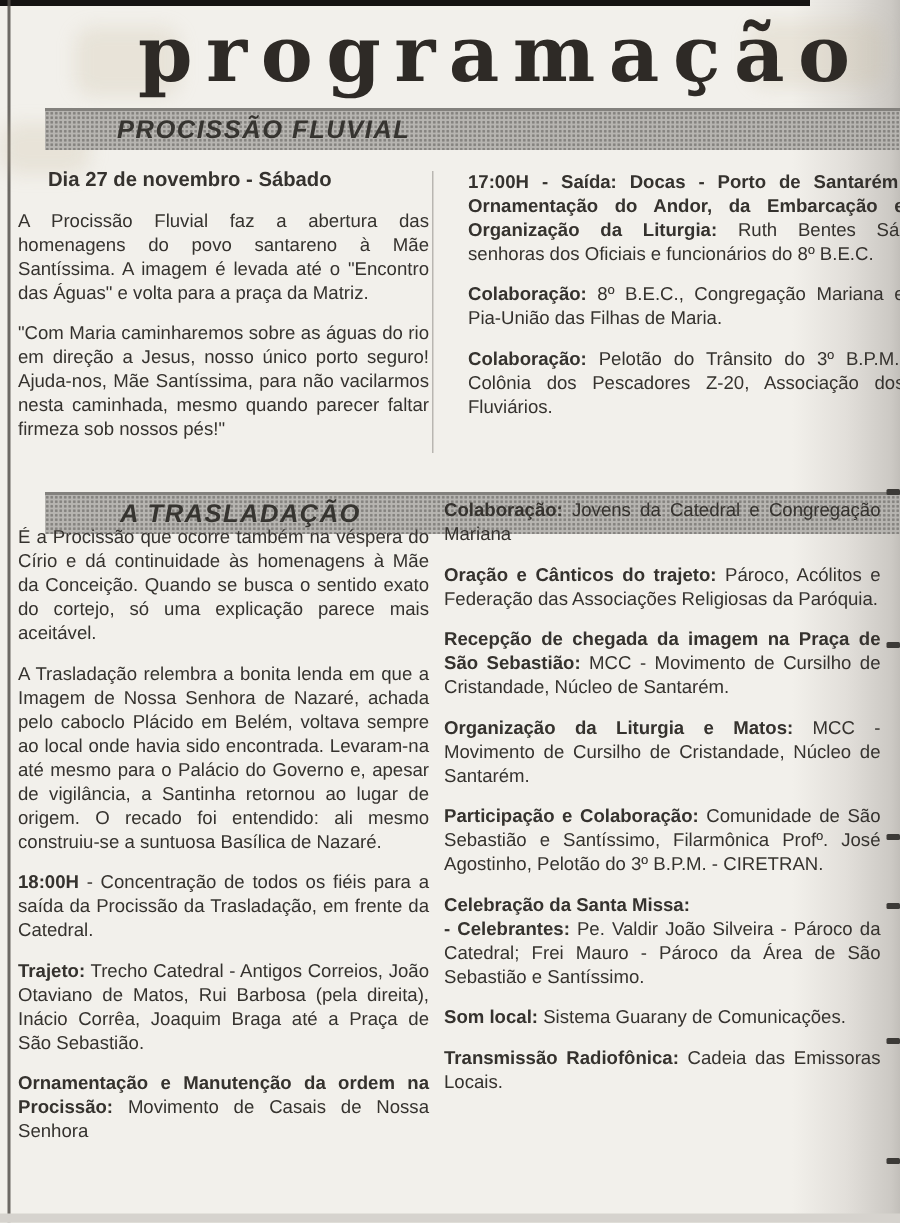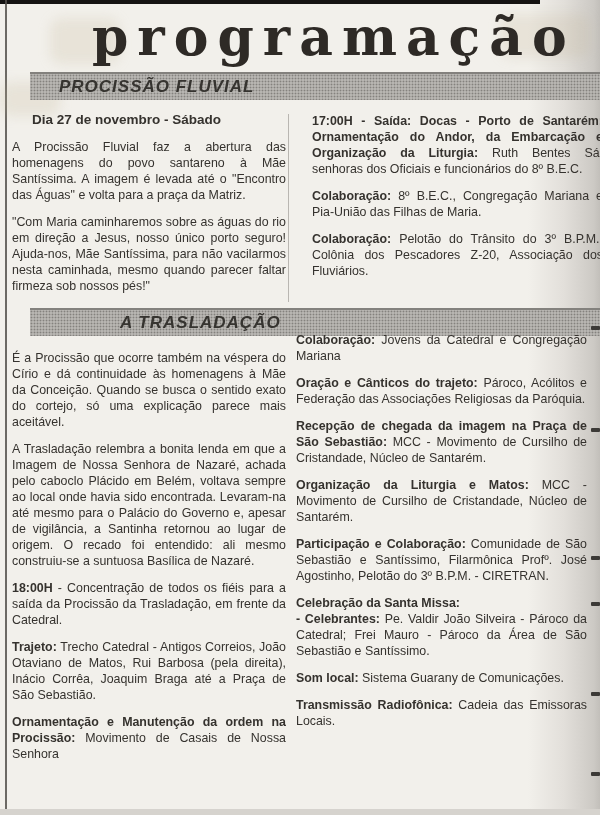--- a/index.html
+++ b/index.html
@@ -36,22 +36,22 @@
     background-size:3px 3px;
     border-top:2px solid #83817d;
     box-sizing:border-box;
   }
   .banner span{
     display:block;
     font-style:italic;font-weight:bold;font-size:17px;letter-spacing:1px;
     line-height:26px;color:#363430;
   }
   .banner1{top:72px;}
-  .banner1 span{padding-left:29px;}
-  .banner2{top:308px;padding-left:40px;}
+  .banner1 span{padding-left:48px;}
+  .banner2{top:328px;}
   .banner2 span{padding-left:50px;}
 
   
   .col{position:absolute;color:#35322e;font-size:12.4px;line-height:16px;}
   .col p{margin:0 0 11px 0;text-align:justify;}
   .col p.heading{text-align:left;font-weight:bold;font-size:13.5px;margin-left:20px;}
   .col .b{font-weight:bold;}
   .c1L{top:112px;left:12px;width:274px;}
   .c1R{top:113px;left:312px;width:291px;}
   .c2L{top:350px;left:12px;width:274px;}

